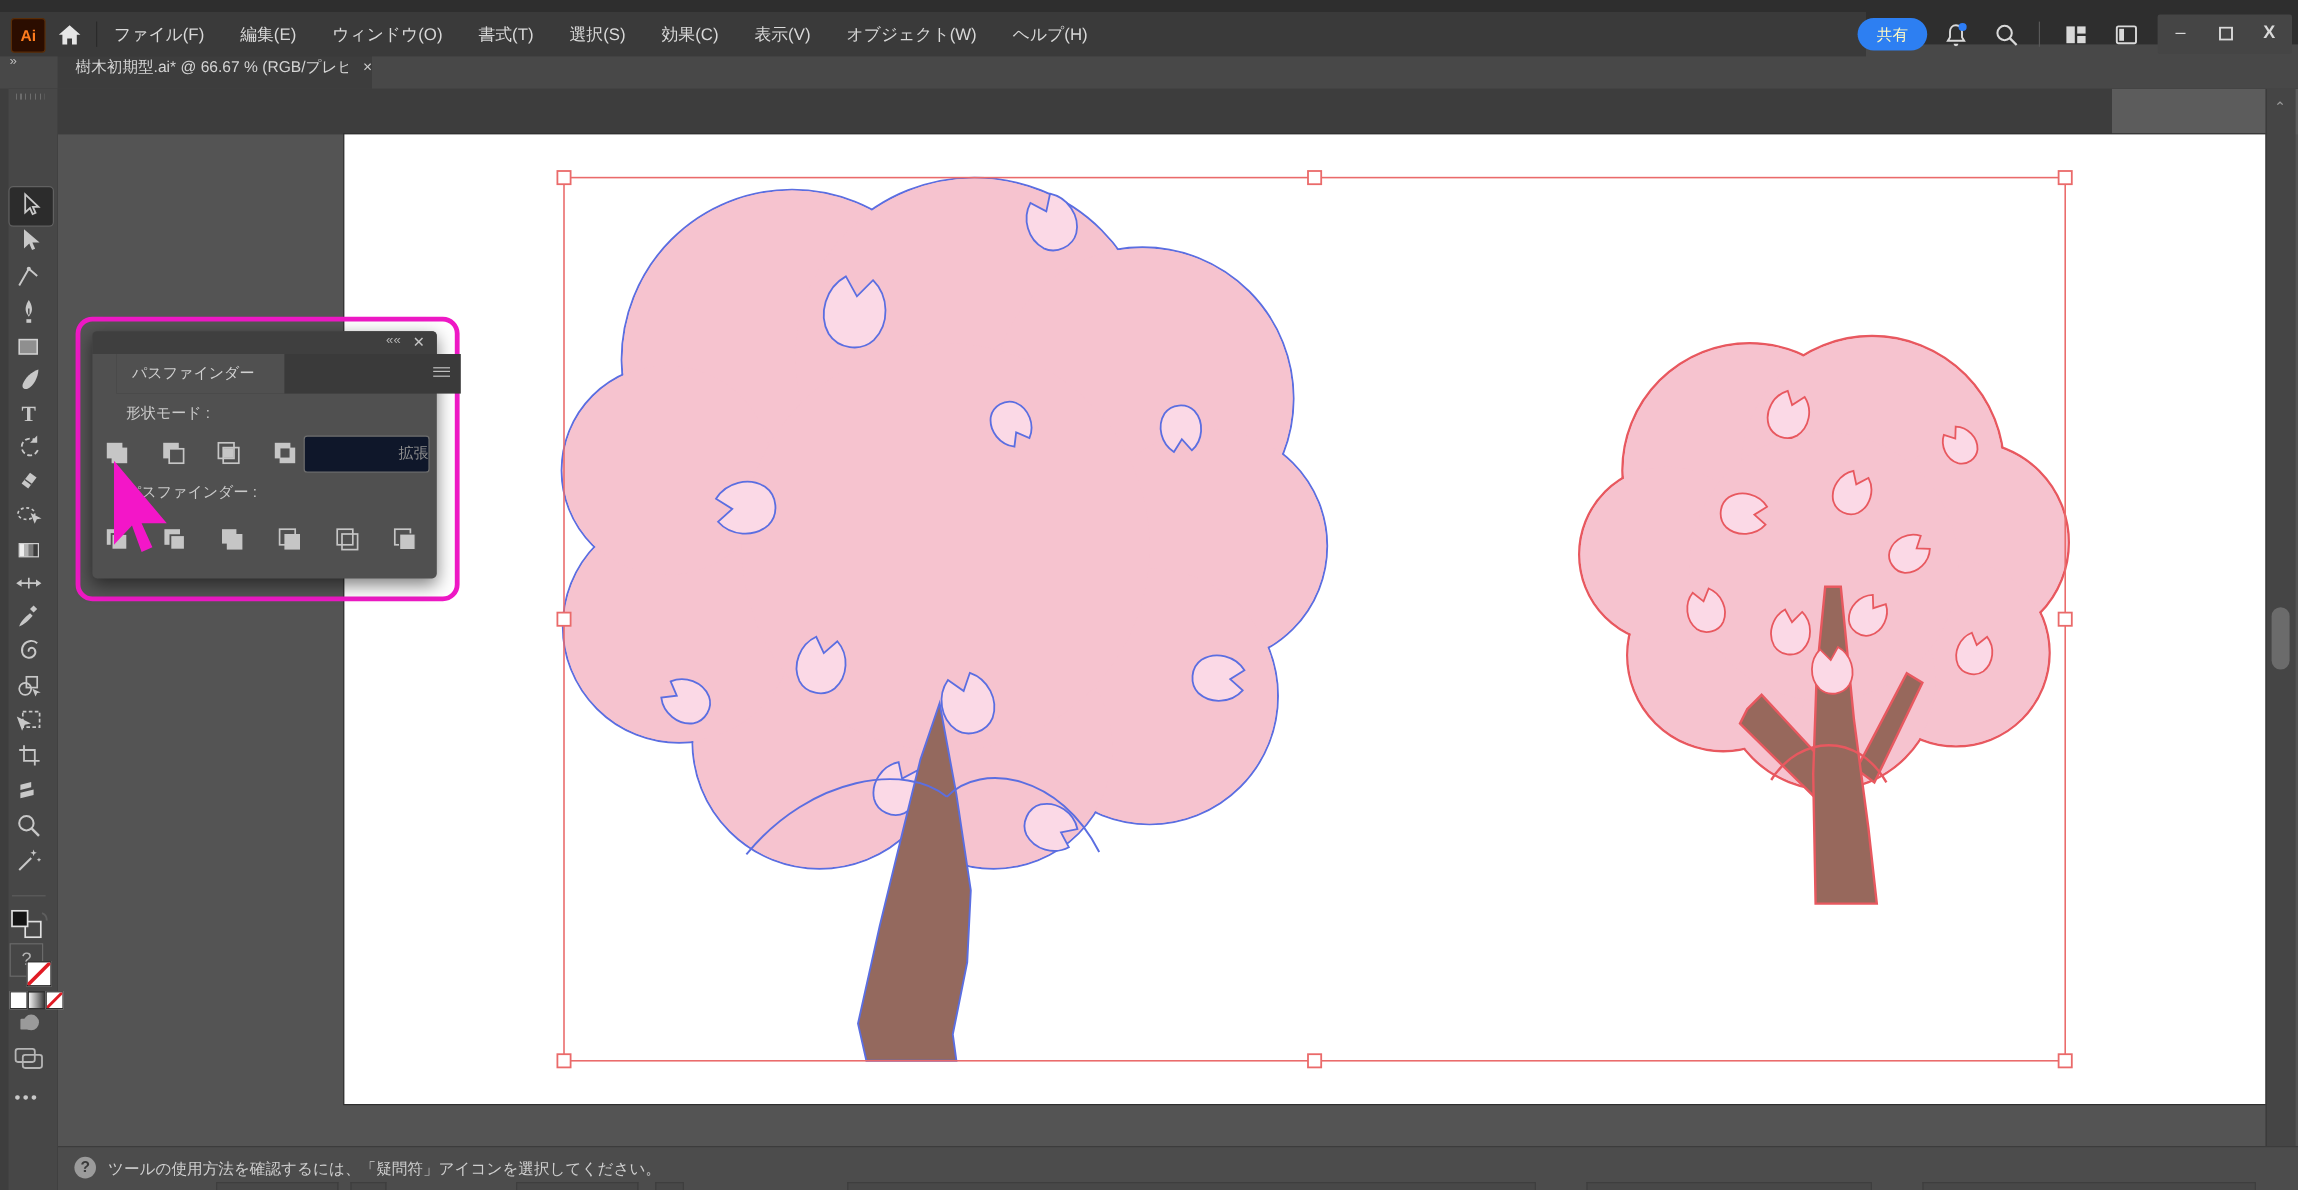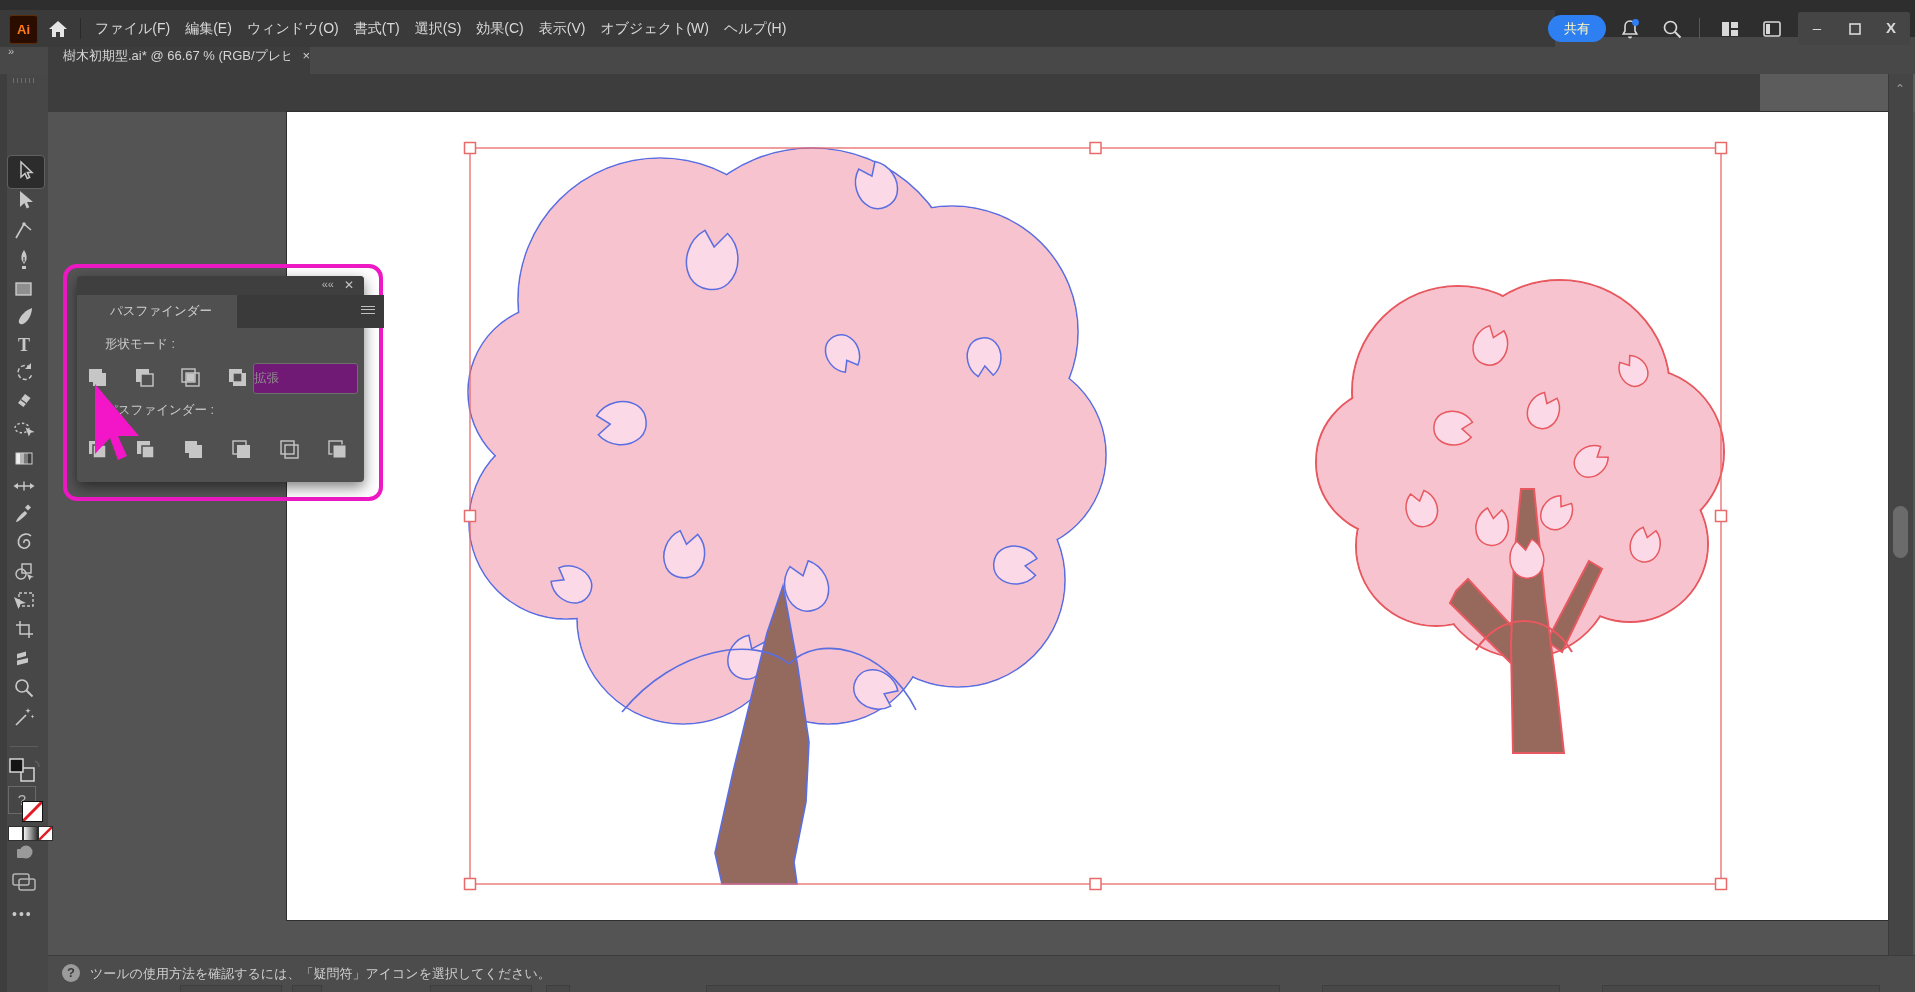--- a/index.html
+++ b/index.html
@@ -6,21 +6,21 @@
   body{width:1915px;height:992px;position:relative;overflow:hidden;
        font-family:"Liberation Sans","DejaVu Sans",sans-serif;
        -webkit-font-smoothing:antialiased;color:#d6d6d6;}
   .abs{position:absolute;}
   
   #menu-bar{left:0;top:10px;width:1555px;height:37px;background:#3a3a3a;z-index:10;}
   #ai-logo{left:9px;top:5px;width:27px;height:27px;background:#2b0d00;border:1px solid #5a2d07;
            border-radius:3px;color:#ff7c1e;font-weight:bold;font-size:13px;line-height:27px;text-align:center;}
   #home-btn{left:46px;top:7px;width:24px;height:24px;}
   .vdiv{width:1px;background:#2a2a2a;}
-  #menu-items{left:95px;top:0;height:37px;display:flex;align-items:center;gap:15px;}
+  #menu-items{left:95px;top:0;height:37px;display:flex;align-items:center;gap:30px;}
   .menu-item{font-size:14px;color:#d8d8d8;white-space:nowrap;cursor:default;}
   #share-btn{left:1548px;top:5px;width:58px;height:27px;background:#2d7ff2;border-radius:14px;
              color:#fef9c3;font-size:13px;text-align:center;line-height:27px;}
   .tb-icon{top:7px;width:24px;height:24px;}
   #win-btn-strip{left:1798px;top:2px;width:112px;height:33px;background:#454545;border-radius:2px;}
   .win-btn{top:2px;width:34px;height:32px;text-align:center;line-height:32px;font-size:15px;color:#d9d9d9;}
   
   #tab-bar{left:0;top:37px;width:1915px;height:37px;background:#484848;z-index:9;}
   #rail-expand{left:8px;top:8px;font-size:11px;color:#bdbdbd;letter-spacing:-1px;}
   #doc-tab{left:48px;top:0;width:262px;height:37px;background:#3d3d3d;display:flex;align-items:center;}
@@ -66,22 +66,22 @@
   #pf-tabstrip{left:0;top:19px;width:287px;height:33px;background:#3a3a3a;margin-left:20px;}
   #pf-tab{left:0;top:0;width:140px;height:33px;background:#505050;color:#d0d0d0;
           line-height:33px;padding-left:13px;box-sizing:border-box;}
   #pf-menu{right:9px;top:11px;width:14px;height:11px;}
   #pf-menu i{display:block;height:0;border-top:1.6px solid #c0c0c0;margin-bottom:2.4px;}
   .pf-label{left:28px;color:#c9c9c9;}
   #pf-shape-label{top:60px;}
   #pf-pf-label{top:126px;}
   .pf-btn{top:88px;width:26px;height:26px;}
   .pf-btn2{top:160px;width:26px;height:26px;}
-  #pf-expand{left:176px;top:87px;width:103px;height:29px;background:#701a75;border:1px solid #6e6e6e;
-             border-radius:3px;color:#8f8f8f;text-align:left;line-height:29px;}
+  #pf-expand{left:176px;top:87px;width:103px;height:29px;background:#0f172a;border:1px solid #6e6e6e;
+             border-radius:3px;color:#8f8f8f;text-align:right;line-height:29px;}
   
   #cursor{left:95px;top:384px;width:48px;height:80px;z-index:8;pointer-events:none;}
   
   #status-bar{left:48px;top:955px;width:1867px;height:37px;background:#4c4c4c;border-top:1px solid #3c3c3c;z-index:7;}
   #status-help-icon{left:14px;top:8px;width:18px;height:18px;background:#9b9b9b;border-radius:50%;
                     color:#3a3a3a;font-size:13px;font-weight:bold;text-align:center;line-height:18px;}
   #status-msg{left:42px;top:9px;font-size:13px;color:#cfcfcf;white-space:nowrap;}
   .edge-box{top:29px;height:9px;border:1px solid #3e3e3e;border-bottom:none;background:#484848;}
 </style>
 </head>

